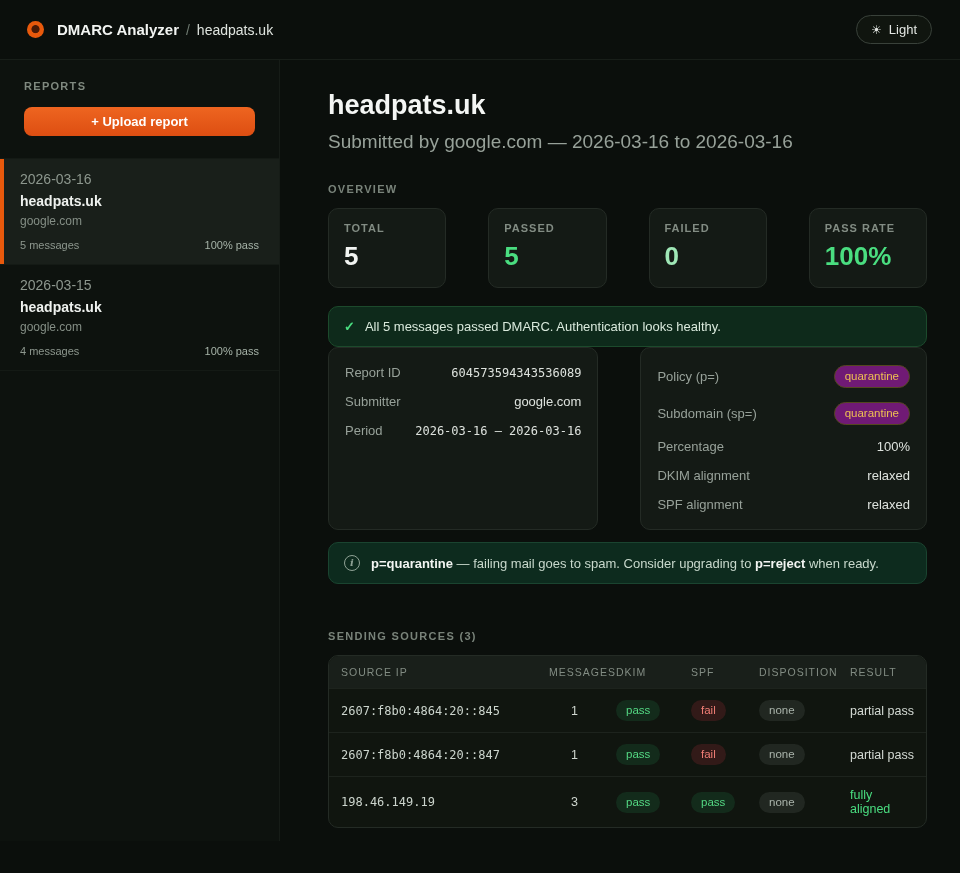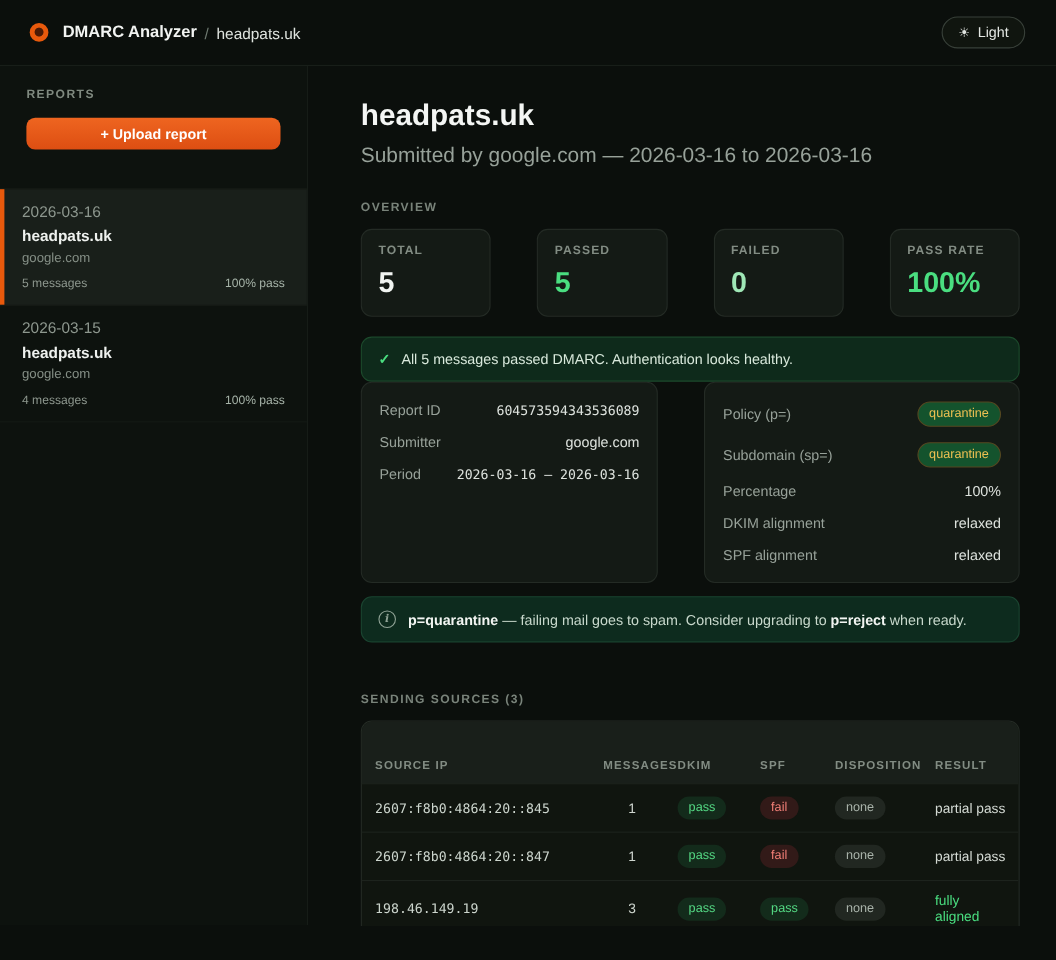--- a/index.html
+++ b/index.html
@@ -24,21 +24,21 @@
                background:#10150f; color:#e2e6e2; font-size:13px; font-family:inherit; cursor:pointer; }
   .sun { font-size:12px; line-height:1; }
 
   
   .content { flex:1; display:flex; overflow:hidden; }
   .sidebar { width:280px; flex-shrink:0; background:#0d120e; border-right:1px solid #161c17; padding-top:20px; }
   .main { flex:1; padding:30px 33px 30px 48px; overflow:auto; }
 
   
   .side-label { padding:0 24px; font-size:11px; letter-spacing:1.3px; color:#7f897f; font-weight:700; }
-  .upload-btn { display:block; margin:15px 24px 35px; width:calc(100% - 48px); padding:7px 0;
+  .upload-btn { display:block; margin:15px 24px 22px; width:calc(100% - 48px); padding:7px 0;
                 text-align:center; background:linear-gradient(180deg,#ee6520,#dd4e12); color:#fff;
                 font-weight:700; font-size:13px; border:none; border-radius:8px; cursor:pointer; font-family:inherit; }
   .report-list { border-top:1px solid #141a15; }
   .report-item { padding:12px 20px 13px; border-bottom:1px solid #141a15; position:relative; cursor:pointer; }
   .report-item.selected { background:#191f1a; }
   .report-item.selected::before { content:""; position:absolute; left:0; top:0; bottom:0; width:4px; background:#e8590c; }
   .r-date { font-family:Liberation Sans, sans-serif; font-size:14px; color:#8d978e; }
   .r-domain { font-size:14px; font-weight:700; color:#eef1ee; margin-top:6px; }
   .r-sub { font-size:12px; color:#848e85; margin-top:5px; }
   .r-foot { display:flex; justify-content:space-between; margin-top:11px; font-size:11px; color:#8d978e; }
@@ -67,29 +67,29 @@
   .banner-info b { color:#f2f5f2; font-weight:700; }
 
   .policy-grid { display:grid; grid-template-columns:1fr 1.06fr; gap:42px; }
   .panel { background:#141a15; border:1px solid #242b25; border-radius:10px; padding:10px 16px; }
   .kv { display:flex; justify-content:space-between; align-items:center; padding:7px 0; font-size:13px; min-height:28px; }
   .kv-label { color:#97a199; }
   .kv-value { color:#dde2dd; text-align:right; }
   .mono { font-family:"DejaVu Sans Mono", monospace; font-size:12px; }
 
   .badge { display:inline-block; padding:2px 10px 3px; border-radius:999px; font-size:11.5px; line-height:1.4; }
-  .b-quarantine { color:#eec052; background:#14532d; border:1px solid #554720;text-align:right; }
+  .b-quarantine { color:#eec052; background:#701a75; border:1px solid #554720;text-align:right; }
   .b-pass { color:#54d984; background:#132b1b; }
   .b-fail { color:#f07e76; background:#321a18; }
   .b-none { color:#a9b3aa; background:#212721; }
 
   .table { border:1px solid #242b25; border-radius:10px; overflow:hidden; background:#10150f; }
   .t-row { display:grid; grid-template-columns:185px 90px 75px 68px 91px 1fr; align-items:center; padding:0 12px; }
   .t-head { background:#191f1a; }
-  .t-head .t-cell { font-size:10.5px; letter-spacing:1px; color:#828c83; font-weight:700; padding:10px 0;margin-top:24px; }
+  .t-head .t-cell { font-size:10.5px; letter-spacing:1px; color:#828c83; font-weight:400; padding:10px 0; }
   .t-body .t-row { border-top:1px solid #1d231d; }
   .t-cell { padding:11px 0; font-size:12.5px; color:#cfd6cf; }
   .c-msgs { text-align:right; padding-right:38px; }
   .ip { font-family:"DejaVu Sans Mono", monospace; font-size:12px; color:#ccd5cd; }
   .result-text { font-size:12.5px; }
   .r-partialpass { color:#d4dad4; }
   .r-fullyaligned { color:#4ade80; }
 </style>
 </head>
 <body>

